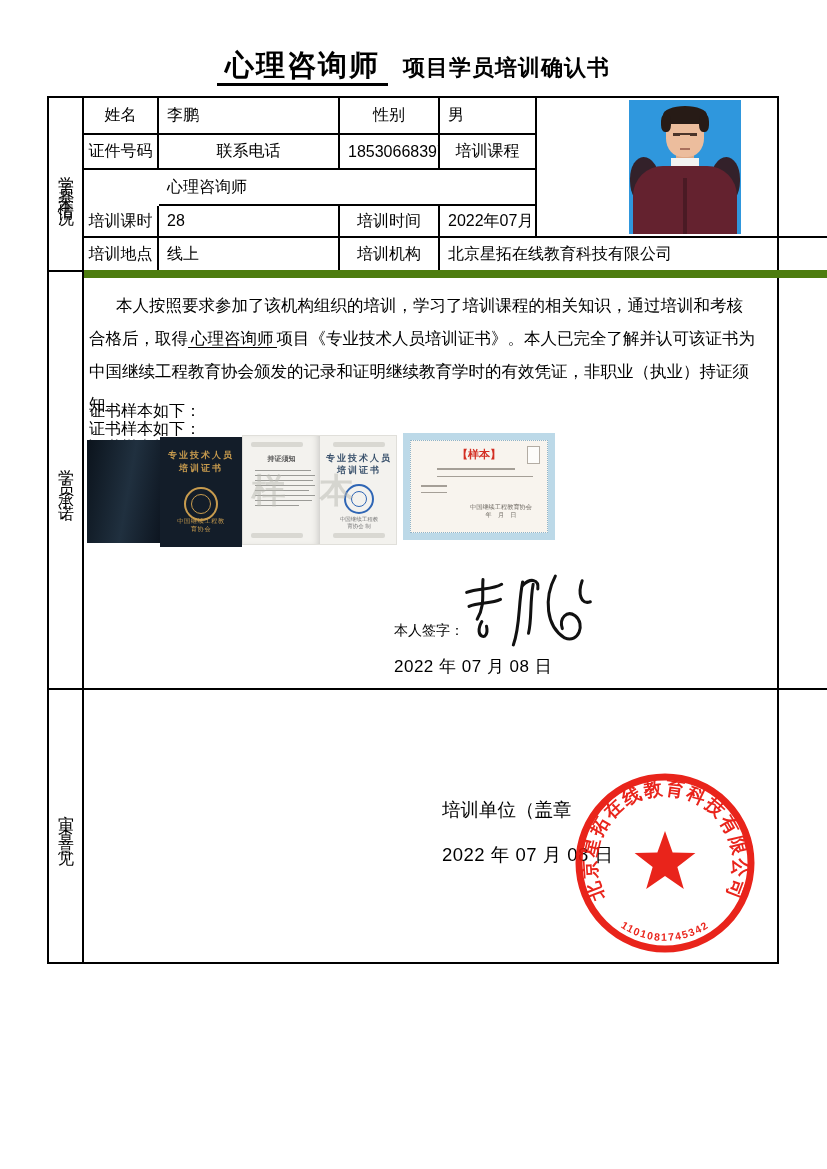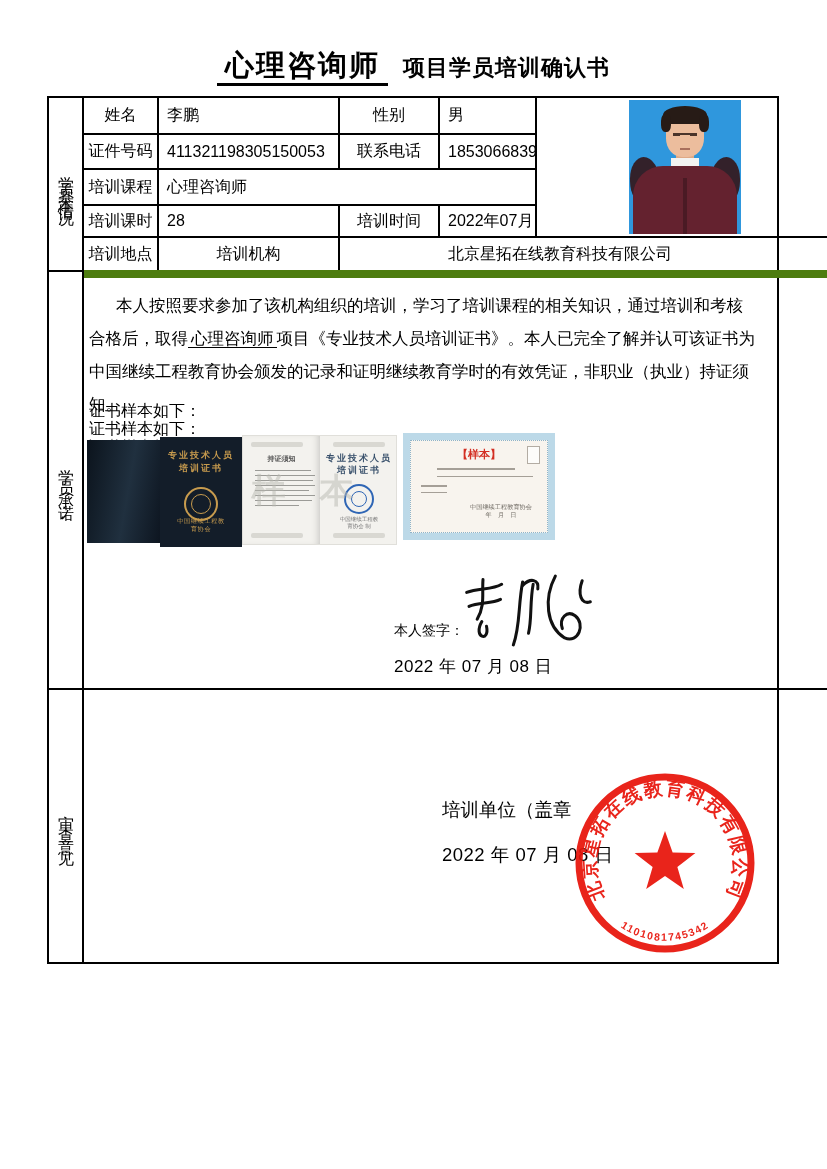--- a/index.html
+++ b/index.html
@@ -163,33 +163,33 @@
           <div class="ph-jacket"></div>
           <div class="ph-zip"></div>
           <div class="ph-face"></div>
           <div class="ph-hair"></div>
           <div class="ph-eyes"></div>
           <div class="ph-mouth"></div>
         </div>
       </div>
 
       <div class="cell lab">证件号码</div>
-      <div class="cell val">411321198305150053</div>
       <div class="cell lab">联系电话</div>
       <div class="cell val">18530668397</div>
 
       <div class="cell lab">培训课程</div>
       <div class="cell val" style="grid-column:2/5">心理咨询师</div>
 
       <div class="cell lab">培训课时</div>
       <div class="cell val">28</div>
       <div class="cell lab">培训时间</div>
       <div class="cell val">2022年07月</div>
 
       <div class="cell lab no-b">培训地点</div>
+      <div class="cell val no-b">线上</div>
       <div class="cell lab no-b">培训机构</div>
       <div class="cell val no-b no-r" style="grid-column:4/6">北京星拓在线教育科技有限公司</div>
     </div>
 
     <div class="sec sec2">
       <div class="p1">
         <div class="ind">本人按照要求参加了该机构组织的培训，学习了培训课程的相关知识，通过培训和考核</div>
         <div><span>合格后，取得</span><span class="uline">心理咨询师</span><span>项目《专业技术人员培训证书》。本人已完全了解并认可该证书为</span></div>
         <div>中国继续工程教育协会颁发的记录和证明继续教育学时的有效凭证，非职业（执业）持证须知。</div>
       </div>

